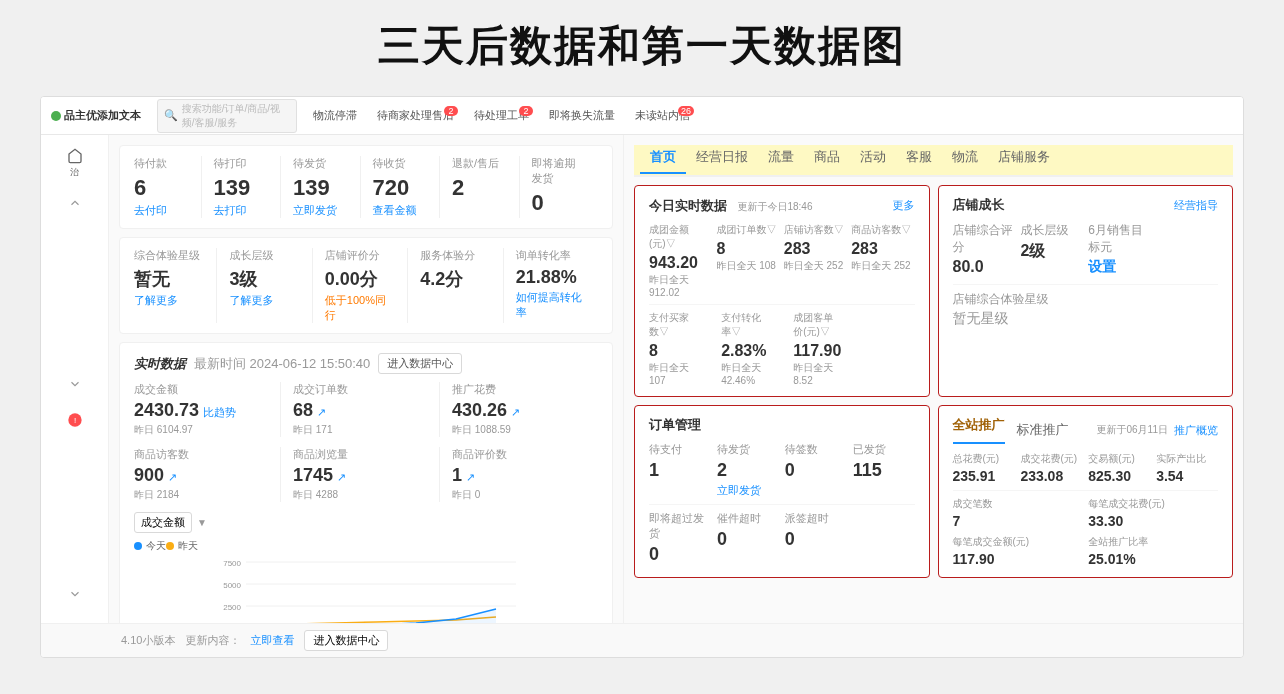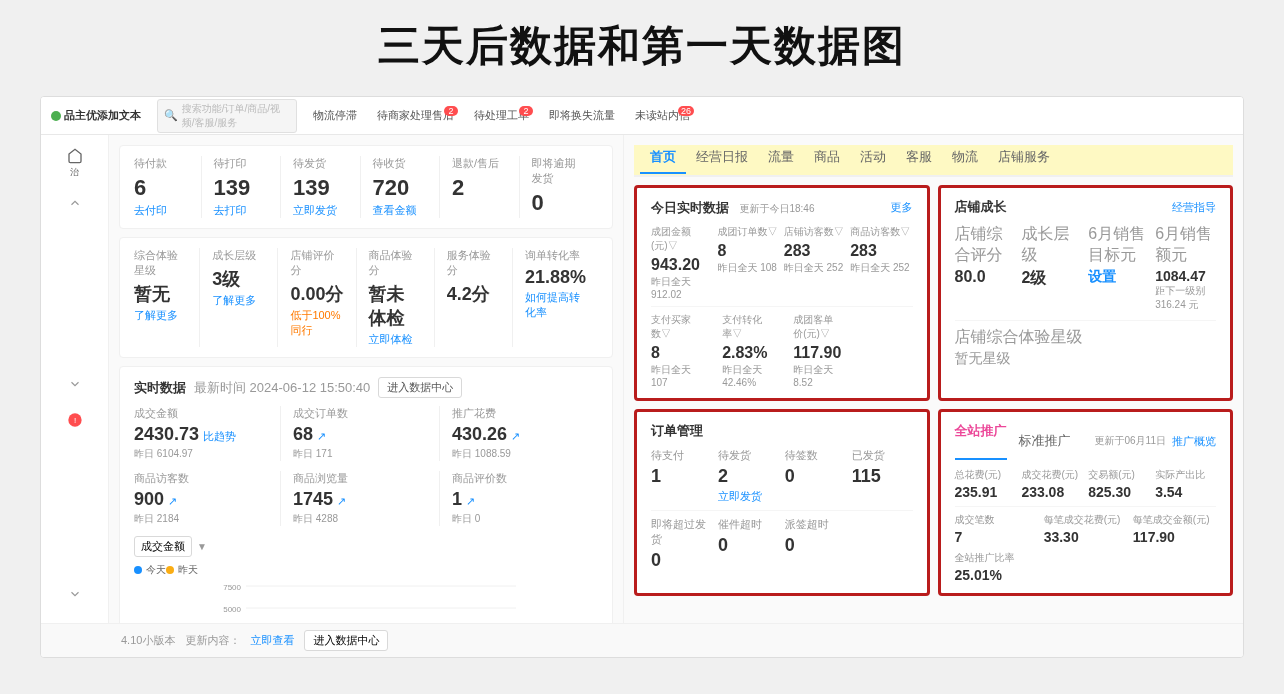--- a/index.html
+++ b/index.html
@@ -198,21 +198,21 @@
       border: 1px solid #f0f0f0;
       border-radius: 4px;
       padding: 10px 14px;
     }
     .realtime-header {
       display: flex;
       align-items: center;
       gap: 8px;
       margin-bottom: 8px;
     }
-    .realtime-title { font-size: 13px; font-weight: 600; color: #333; }
+    .realtime-title { font-size: 13px; font-weight: 600; color: #333; font-style: italic; }
     .realtime-time { font-size: 13px; color: #999; }
     .realtime-btn {
       background: #fff;
       border: 1px solid #d9d9d9;
       border-radius: 3px;
       padding: 2px 8px;
       font-size: 11px;
       cursor: pointer;
       color: #555;
     }
@@ -301,21 +301,21 @@
       margin-bottom: -1px;
     }
     .tab-item.active {
       color: #1890ff;
       border-bottom: 2px solid #1890ff;
       font-weight: 600;
     }
 
     .right-section {
       background: #fff;
-      border: 3px solid #b91c1c;
+      border: 1px solid #b91c1c;
       border-radius: 4px;
       padding: 10px 14px;
     }
     .section-header {
       display: flex;
       justify-content: space-between;
       align-items: center;
       margin-bottom: 8px;
     }
     .section-title { font-size: 13px; font-weight: 600; color: #333; }
@@ -325,21 +325,21 @@
     .today-label { font-size: 10px; color: #999; margin-bottom: 3px; }
     .today-value { font-size: 16px; font-weight: 600; color: #333; }
     .today-prev { font-size: 10px; color: #999; margin-top: 1px; }
     .order-item { }
     .order-label { font-size: 11px; color: #999; margin-bottom: 3px; }
     .order-value { font-size: 18px; font-weight: 600; color: #333; }
     .order-link { font-size: 11px; color: #1890ff; cursor: pointer; margin-top: 2px; }
     .promo-label { font-size: 10px; color: #999; margin-bottom: 2px; }
     .promo-value { font-size: 14px; font-weight: 600; color: #333; }
     .growth-item { }
-    .growth-label { font-size: 16px; color: #999; margin-bottom: 2px; }
+    .growth-label { font-size: 12px; color: #999; margin-bottom: 2px; }
     .growth-value { font-size: 16px; font-weight: 600; color: #333; }
     .growth-sub { font-size: 10px; color: #999; }
     .growth-highlight { font-size: 14px; font-weight: 600; color: #1890ff; }
     .growth-special { font-size: 14px; font-weight: 600; color: #333; }
 
     .no-star { font-size: 14px; color: #999; }
 
     .two-col {
       display: flex;
       gap: 8px;
@@ -464,25 +464,20 @@
             <div class="exp-label">成长层级</div>
             <div class="exp-value">3级</div>
             <div class="exp-sub">了解更多</div>
           </div>
           <div class="exp-item">
             <div class="exp-label">店铺评价分</div>
             <div class="exp-value">0.00分</div>
             <div class="exp-sub-warn">低于100%同行</div>
           </div>
           <div class="exp-item">
-            <div class="exp-label">商品体验分</div>
-            <div class="exp-value">暂未体检</div>
-            <div class="exp-sub">立即体检</div>
-          </div>
-          <div class="exp-item">
             <div class="exp-label">服务体验分</div>
             <div class="exp-value">4.2分</div>
           </div>
           <div class="exp-item">
             <div class="exp-label">询单转化率</div>
             <div class="exp-value">21.88%</div>
             <div class="exp-sub">如何提高转化率</div>
           </div>
         </div>
       </div>
@@ -666,25 +661,20 @@
               <div class="growth-value">80.0</div>
             </div>
             <div class="growth-item">
               <div class="growth-label">成长层级</div>
               <div class="growth-value">2级</div>
             </div>
             <div class="growth-item">
               <div class="growth-label">6月销售目标元</div>
               <div class="growth-highlight">设置</div>
             </div>
-            <div class="growth-item">
-              <div class="growth-label">6月销售额元</div>
-              <div class="growth-special">1084.47</div>
-              <div class="growth-sub">距下一级别 316.24 元</div>
-            </div>
           </div>
           <div style="padding-top:6px; border-top:1px solid #f5f5f5;">
             <div class="growth-label">店铺综合体验星级</div>
             <div class="no-star">暂无星级</div>
           </div>
         </div>
 
       </div>
 
       <div class="two-col">
@@ -724,21 +714,21 @@
             <div class="order-item">
               <div class="order-label">派签超时</div>
               <div class="order-value">0</div>
             </div>
           </div>
         </div>
 
         <div class="right-section col-half">
           <div class="section-header">
             <div style="display:flex; gap:12px; align-items:center;">
-              <span class="section-title" style="color:#ec4899; border-bottom:2px solid #1890ff; padding-bottom:18px;">全站推广</span>
+              <span class="section-title" style="color:#a16207; border-bottom:2px solid #1890ff; padding-bottom:8px;">全站推广</span>
               <span class="section-title" style="color:#666; font-weight:400;">标准推广</span>
             </div>
             <div style="display:flex; gap:6px; align-items:center;">
               <span class="section-subtitle">更新于06月11日</span>
               <span class="section-more">推广概览</span>
             </div>
           </div>
           <div style="display:grid; grid-template-columns:repeat(4,1fr); gap:6px; margin-bottom:6px;">
             <div>
               <div class="promo-label">总花费(元)</div>
@@ -750,21 +740,21 @@
             </div>
             <div>
               <div class="promo-label">交易额(元)</div>
               <div class="promo-value">825.30</div>
             </div>
             <div>
               <div class="promo-label">实际产出比</div>
               <div class="promo-value">3.54</div>
             </div>
           </div>
-          <div style="display:grid; grid-template-columns:repeat(3,1fr); gap:6px; padding-top:6px; border-top:1px solid #f5f5f5;">
+          <div style="display:grid; grid-template-columns:repeat(2,1fr); gap:6px; padding-top:6px; border-top:1px solid #f5f5f5;">
             <div>
               <div class="promo-label">成交笔数</div>
               <div class="promo-value">7</div>
             </div>
             <div>
               <div class="promo-label">每笔成交花费(元)</div>
               <div class="promo-value">33.30</div>
             </div>
             <div>
               <div class="promo-label">每笔成交金额(元)</div>

